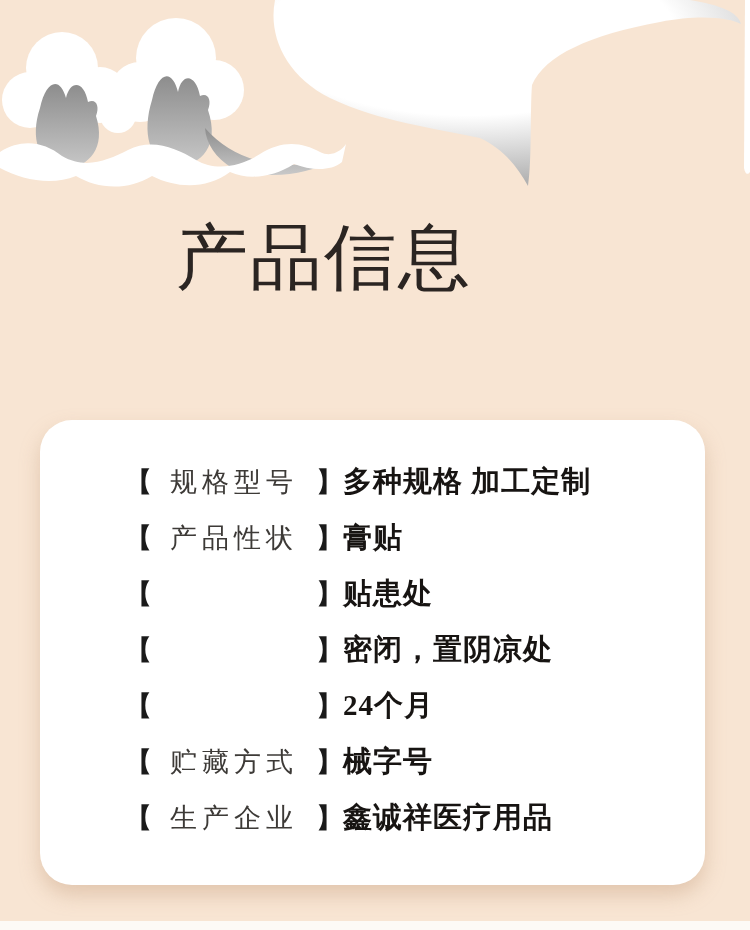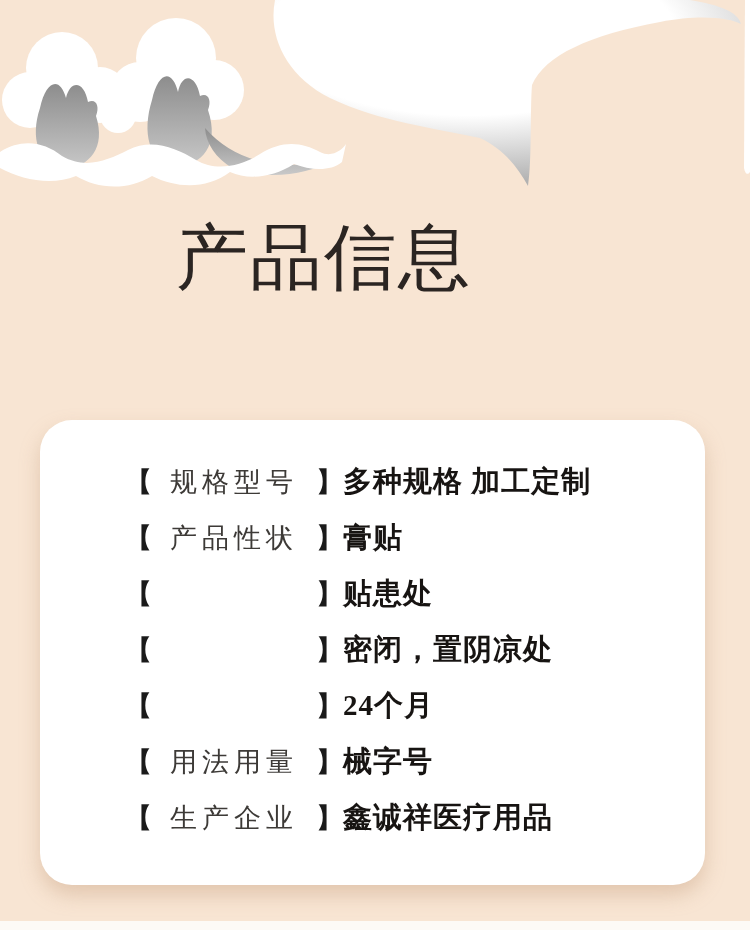--- a/index.html
+++ b/index.html
@@ -137,21 +137,21 @@
       <div class="spec-label">
         <span class="bracket">【</span>
         <span class="bracket">】</span>
       </div>
       <div class="spec-value">24个月</div>
     </div>
 
     <div class="spec-row">
       <div class="spec-label">
         <span class="bracket">【</span>
-        <span class="label-text">用法用量</span>
+        <span class="label-text">贮藏方式</span>
         <span class="bracket">】</span>
       </div>
       <div class="spec-value">械字号</div>
     </div>
 
     <div class="spec-row">
       <div class="spec-label">
         <span class="bracket">【</span>
         <span class="label-text">生产企业</span>
         <span class="bracket">】</span>

